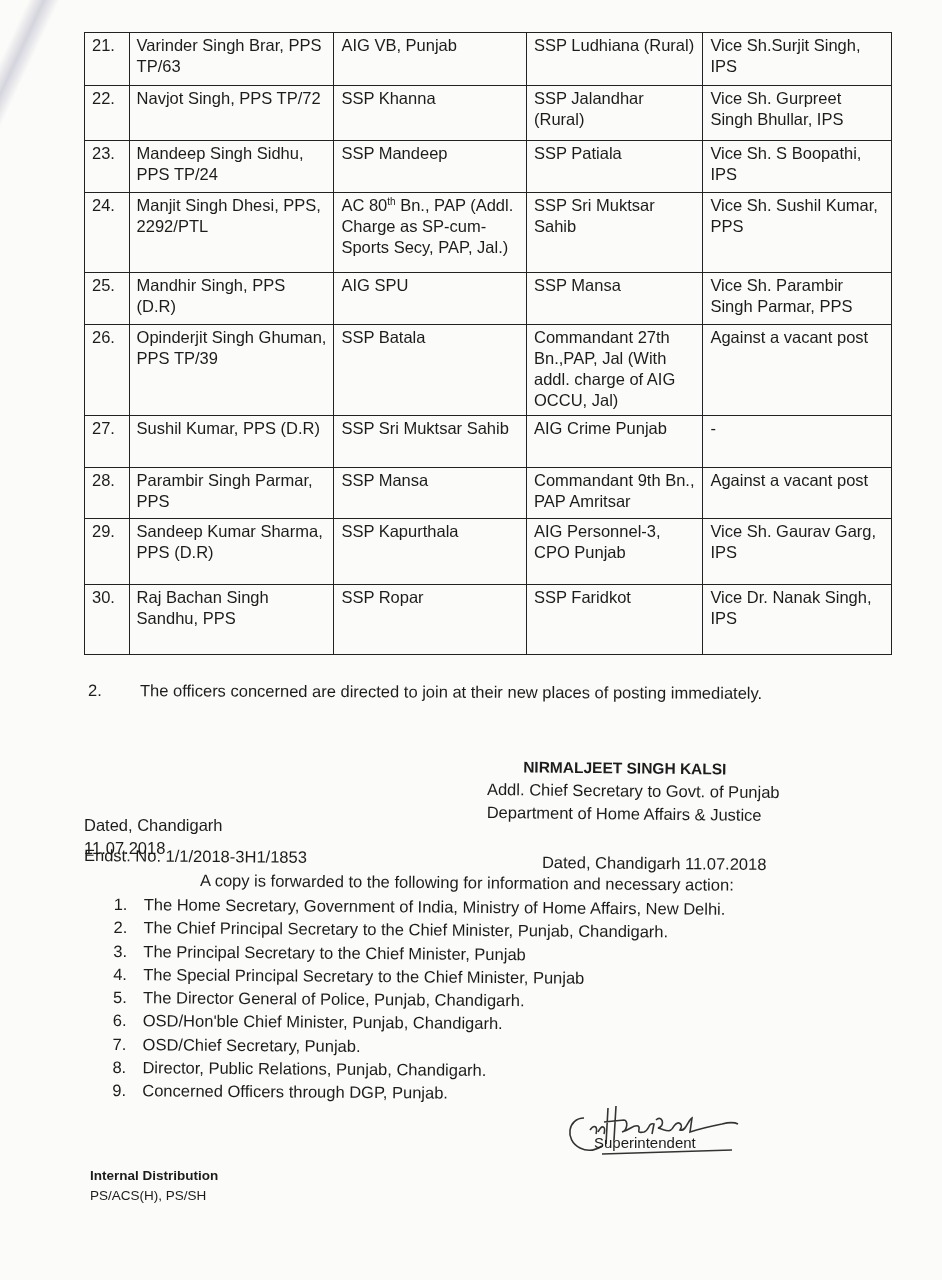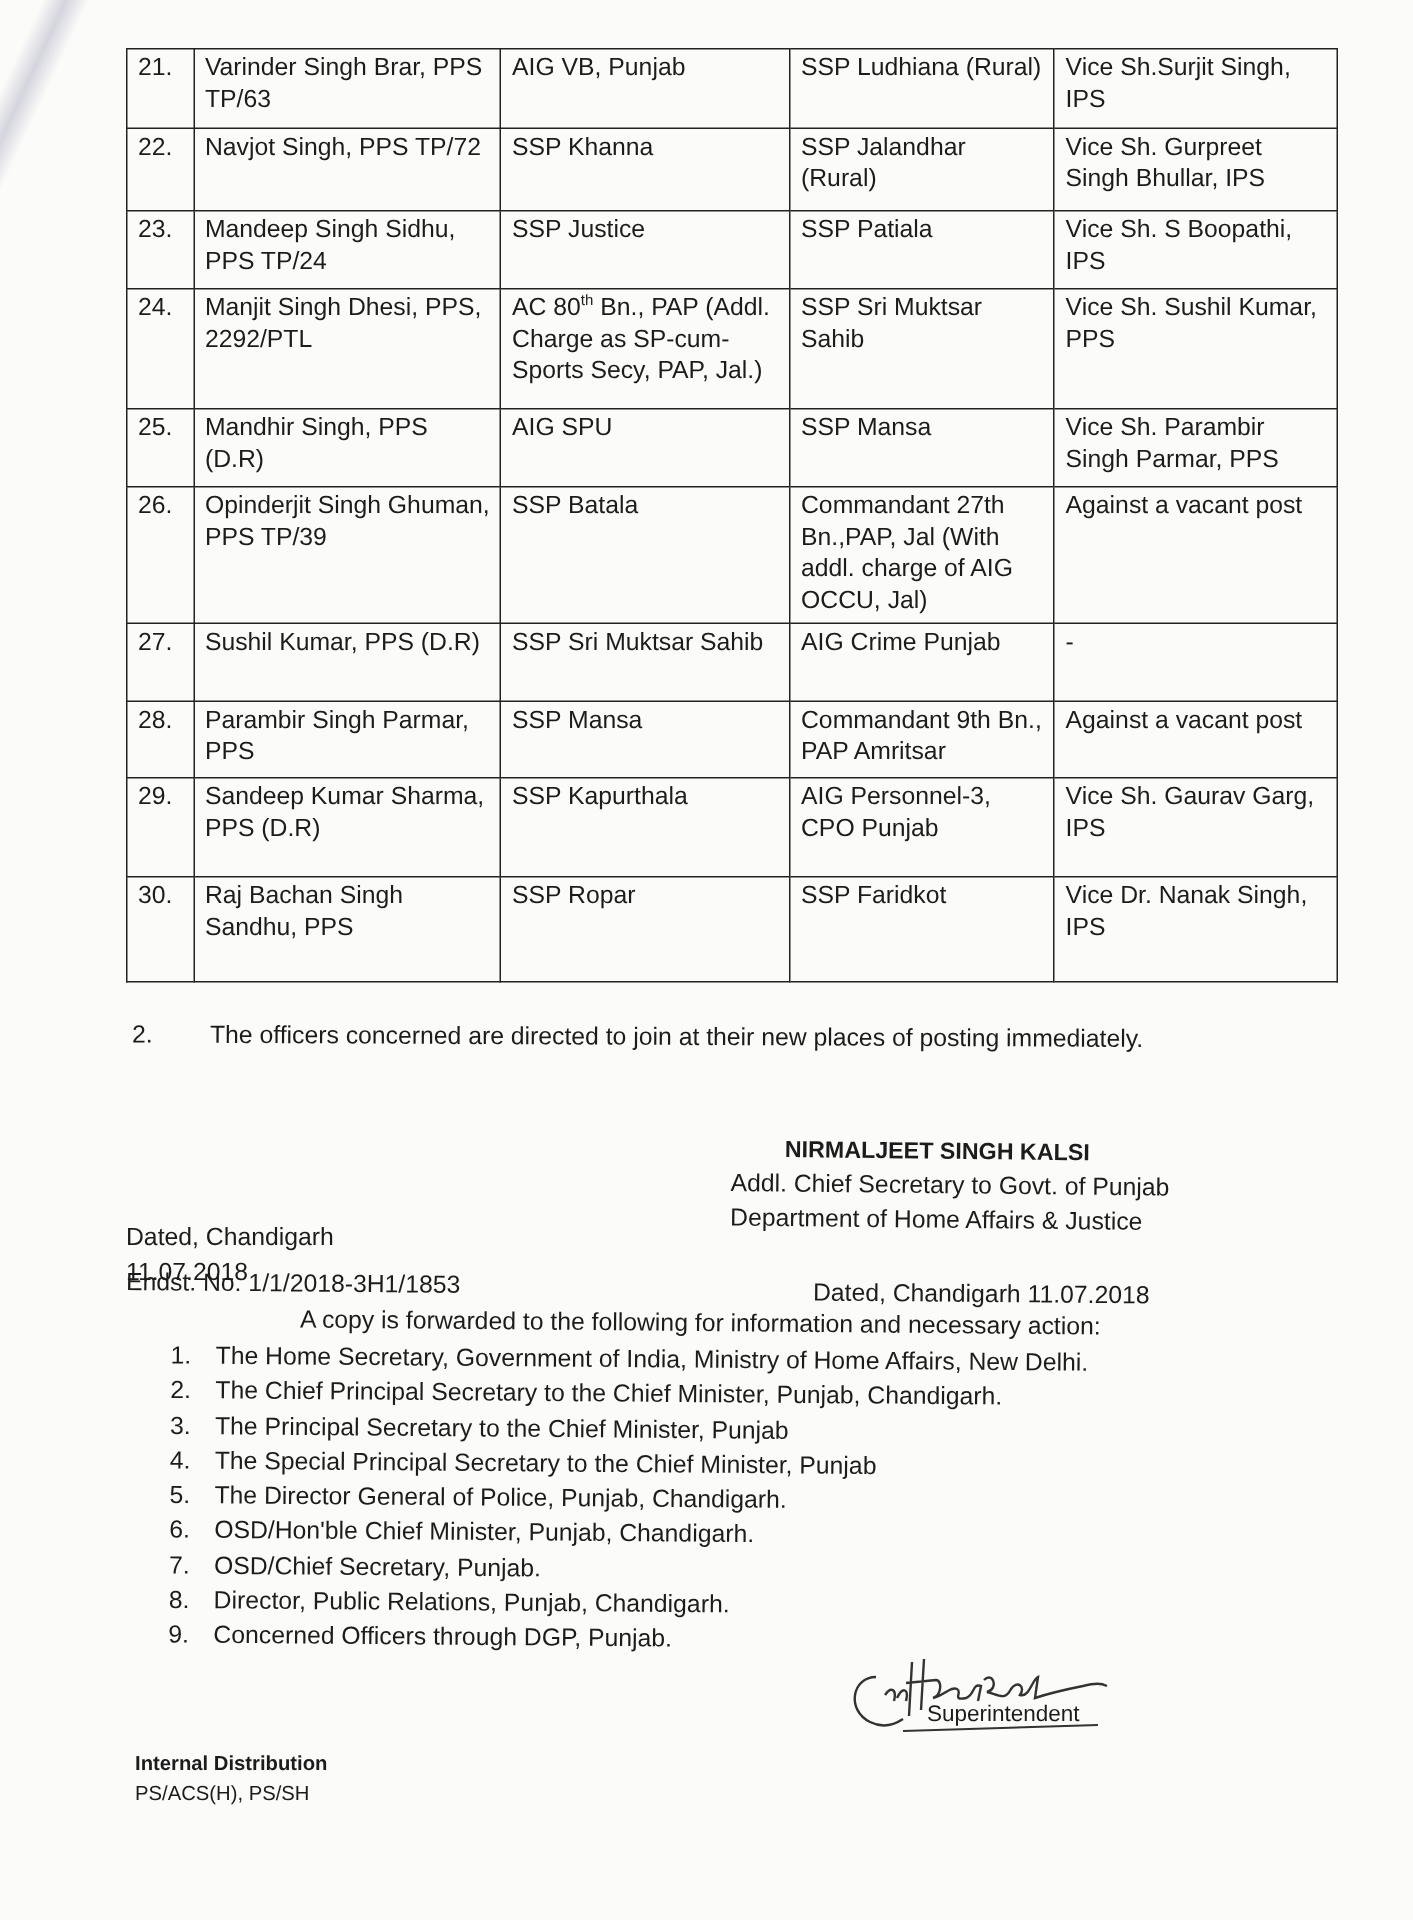--- a/index.html
+++ b/index.html
@@ -51,21 +51,21 @@
     ol.copies {
       position: absolute; left: 113px; top: 893px; margin: 0; padding: 0;
       list-style: none; font-size: 16.5px; line-height: 23.3px;
       transform: rotate(0.45deg); transform-origin: left;
     }
     ol.copies li .n { display: inline-block; width: 30px; text-align: left; }
     .signature {
       position: absolute; left: 562px; top: 1100px; width: 180px; height: 60px;
     }
     .signature .sup-label {
-      position: absolute; left: 56px; top: 34px; font-size: 15px;
+      position: absolute; left: 32px; top: 34px; font-size: 15px;
     }
     .internal { position: absolute; left: 90px; top: 1166px; font-size: 13.5px; line-height: 20px; }
     .internal .title { font-weight: bold; }
   </style>
 </head>
 <body>
 
 <div class="fold"></div>
 
 <table class="postings">
@@ -80,21 +80,21 @@
     <tr class="r22">
       <td class="c-no">22.</td>
       <td class="c-name">Navjot Singh, PPS TP/72</td>
       <td class="c-from">SSP Khanna</td>
       <td class="c-to">SSP Jalandhar (Rural)</td>
       <td class="c-vice">Vice Sh. Gurpreet Singh Bhullar, IPS</td>
     </tr>
     <tr class="r23">
       <td class="c-no">23.</td>
       <td class="c-name">Mandeep Singh Sidhu, PPS TP/24</td>
-      <td class="c-from">SSP Justice</td>
+      <td class="c-from">SSP Mandeep</td>
       <td class="c-to">SSP Patiala</td>
       <td class="c-vice">Vice Sh. S Boopathi, IPS</td>
     </tr>
     <tr class="r24">
       <td class="c-no">24.</td>
       <td class="c-name">Manjit Singh Dhesi, PPS, 2292/PTL</td>
       <td class="c-from"><span>AC 80</span><sup>th</sup><span> Bn., PAP (Addl. Charge as SP-cum-Sports Secy, PAP, Jal.)</span></td>
       <td class="c-to">SSP Sri Muktsar Sahib</td>
       <td class="c-vice">Vice Sh. Sushil Kumar, PPS</td>
     </tr>

